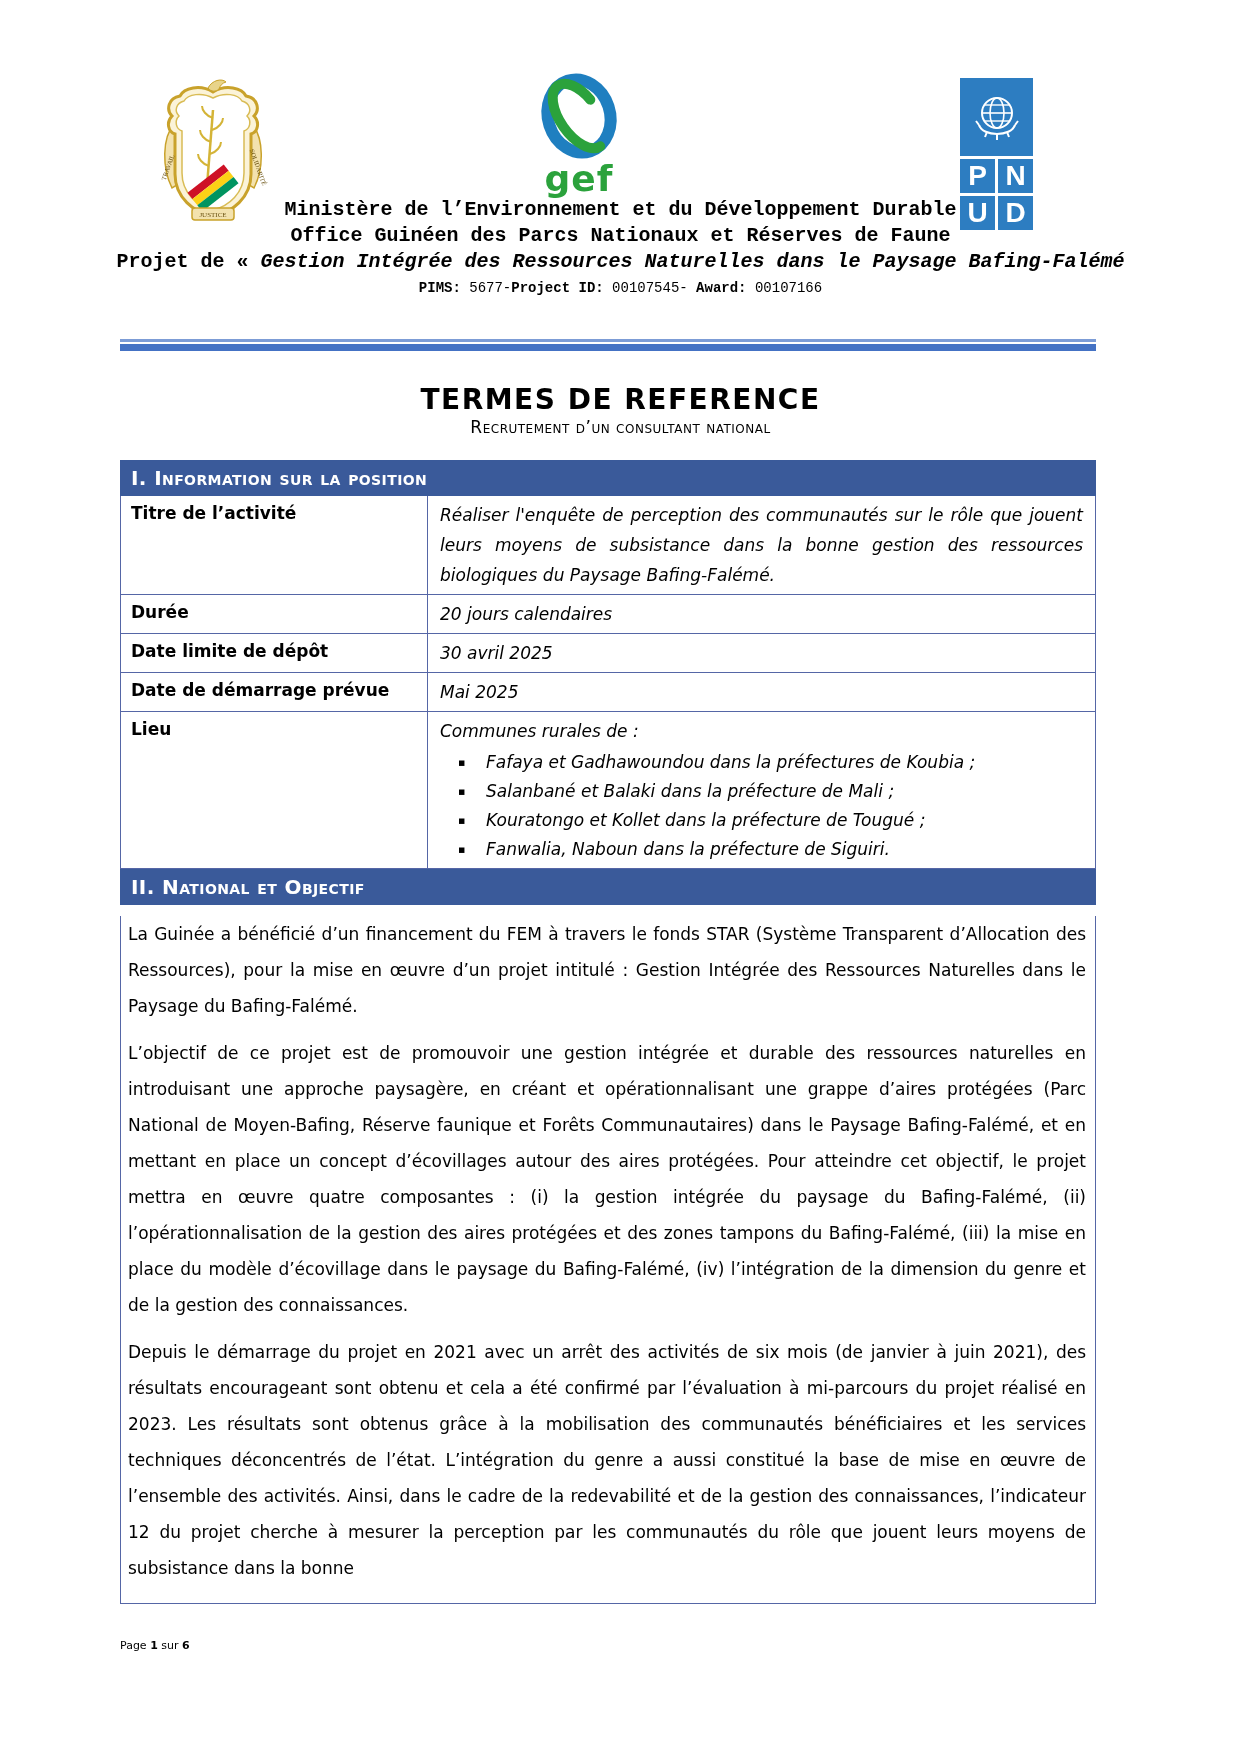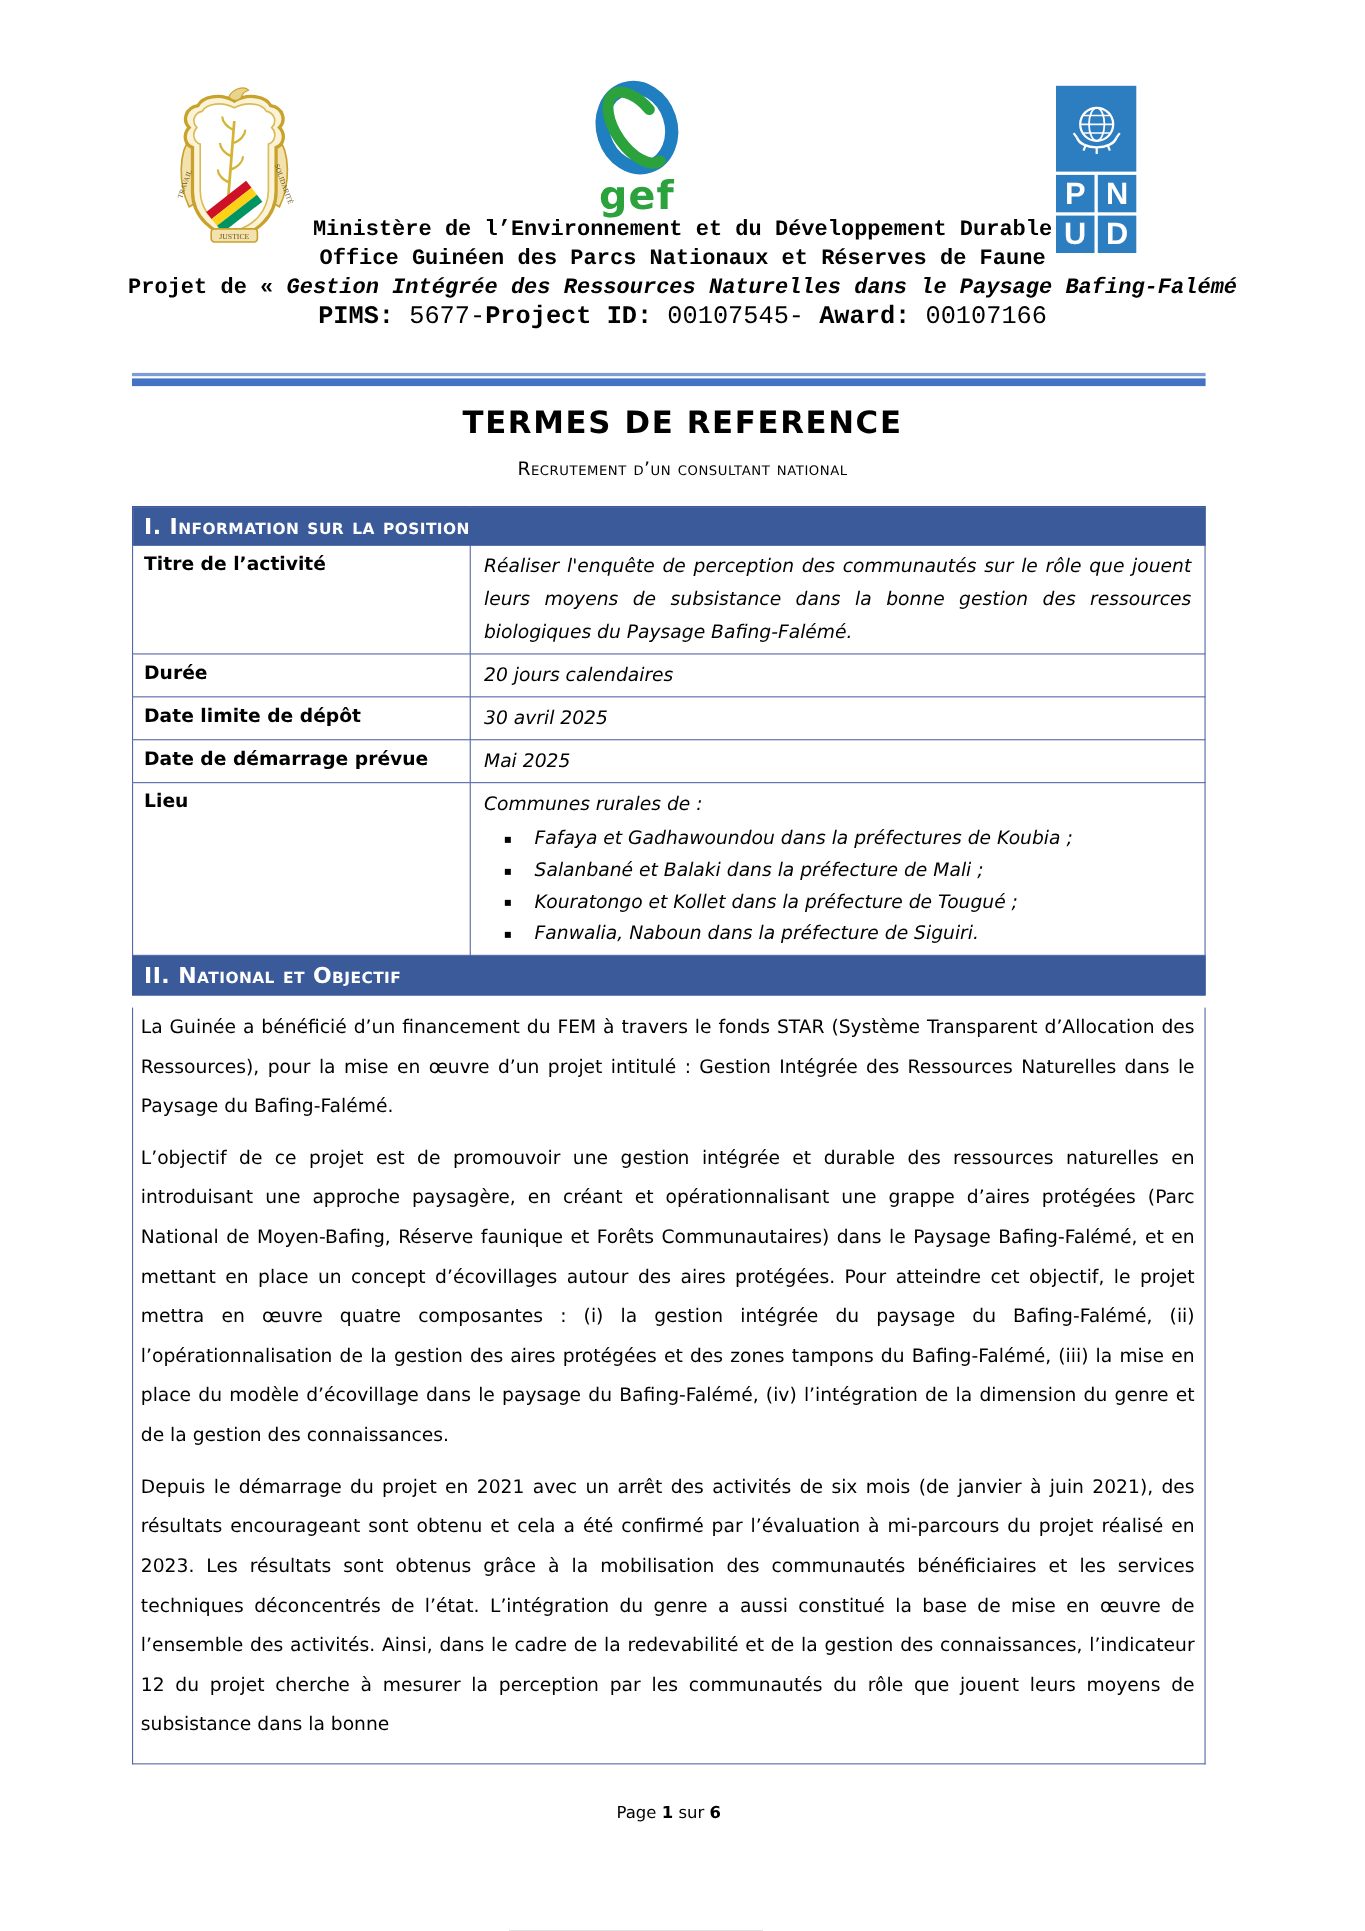--- a/index.html
+++ b/index.html
@@ -17,28 +17,28 @@
   .pnud .emblem-box { width:73px; height:78px; background:#2D7DC1; display:flex; align-items:center; justify-content:center; }
   .pnud-row { display:flex; gap:3px; margin-top:3px; }
   .pnud-cell { width:35px; height:34px; background:#2D7DC1; color:#fff; font-family:"Liberation Sans", sans-serif;
                font-weight:bold; font-size:28px; line-height:34px; text-align:center; }
   
   .header-text {
     position:absolute; top:197px; left:0; width:100%; text-align:center;
     font-family:Liberation Mono, monospace; font-weight:bold; font-size:20px; line-height:26px;
   }
   .header-text .it { font-style:italic; }
-  .pims-line { font-size:23px; }
+  .pims-line { font-size:14px; }
   .pims-line .num { font-weight:normal; }
   
   .rule { position:absolute; top:339px; left:120px; width:976px; }
   .rule .thin  { height:3px; background:#7C9CD6; }
   .rule .thick { height:7px; background:#4472C4; margin-top:2px; }
   
-  .doc-title { position:absolute; top:368px; left:0; width:100%; text-align:center;
+  .doc-title { position:absolute; top:383px; left:0; width:100%; text-align:center;
                font-size:28px; font-weight:bold; letter-spacing:1.5px; }
   .doc-subtitle { position:absolute; top:417px; left:0; width:100%; text-align:center;
                   font-size:17px; font-variant:small-caps; letter-spacing:0.5px; }
   
   .doc-body { position:absolute; top:460px; left:120px; width:976px; }
   table.pos { width:100%; border-collapse:collapse; }
   .sec-bar {
     background:#3A5A9A; color:#ffffff; font-weight:bold; font-variant:small-caps;
     font-size:20px; letter-spacing:0.4px; text-align:left; padding:5px 10px;
     border:1px solid #3A5A9A;
@@ -52,21 +52,21 @@
     text-align:justify; line-height:30px; vertical-align:top;font-style:italic;
   }
   ul.places { list-style:none; margin-top:2px; }
   ul.places li { display:flex; padding-left:18px; line-height:29px; text-align:left; }
   .blt { width:28px; font-size:11px; flex:none; }
   .sec2-body {
     border:1px solid #5566A6; border-top:none; padding:0 9px 6px 7px;
   }
   .sec2-body p { font-size:17px; line-height:36px; text-align:justify; margin:11px 0; }
   
-  .footer { position:absolute; top:1639px; left:120px; width:976px; text-align:center; font-size:15px; }
+  .footer { position:absolute; top:1639px; left:120px; width:976px; text-align:left; font-size:11px; }
   .footer b { font-weight:bold; }
 </style>
 </head>
 <body>
 
 <div class="page">
 
   <div class="arms">
     <svg width="114" height="156" viewBox="0 0 114 156">
 

